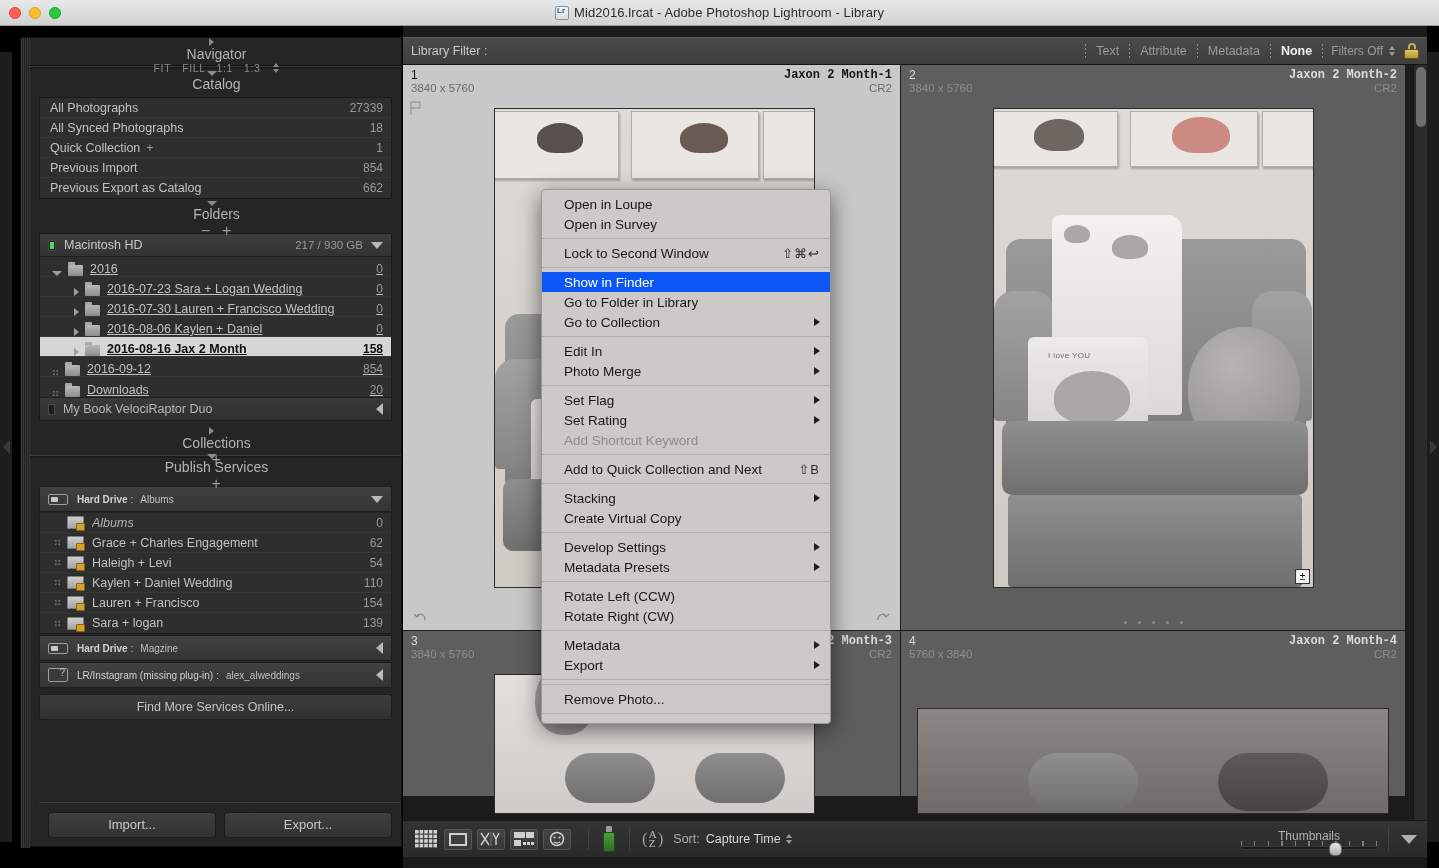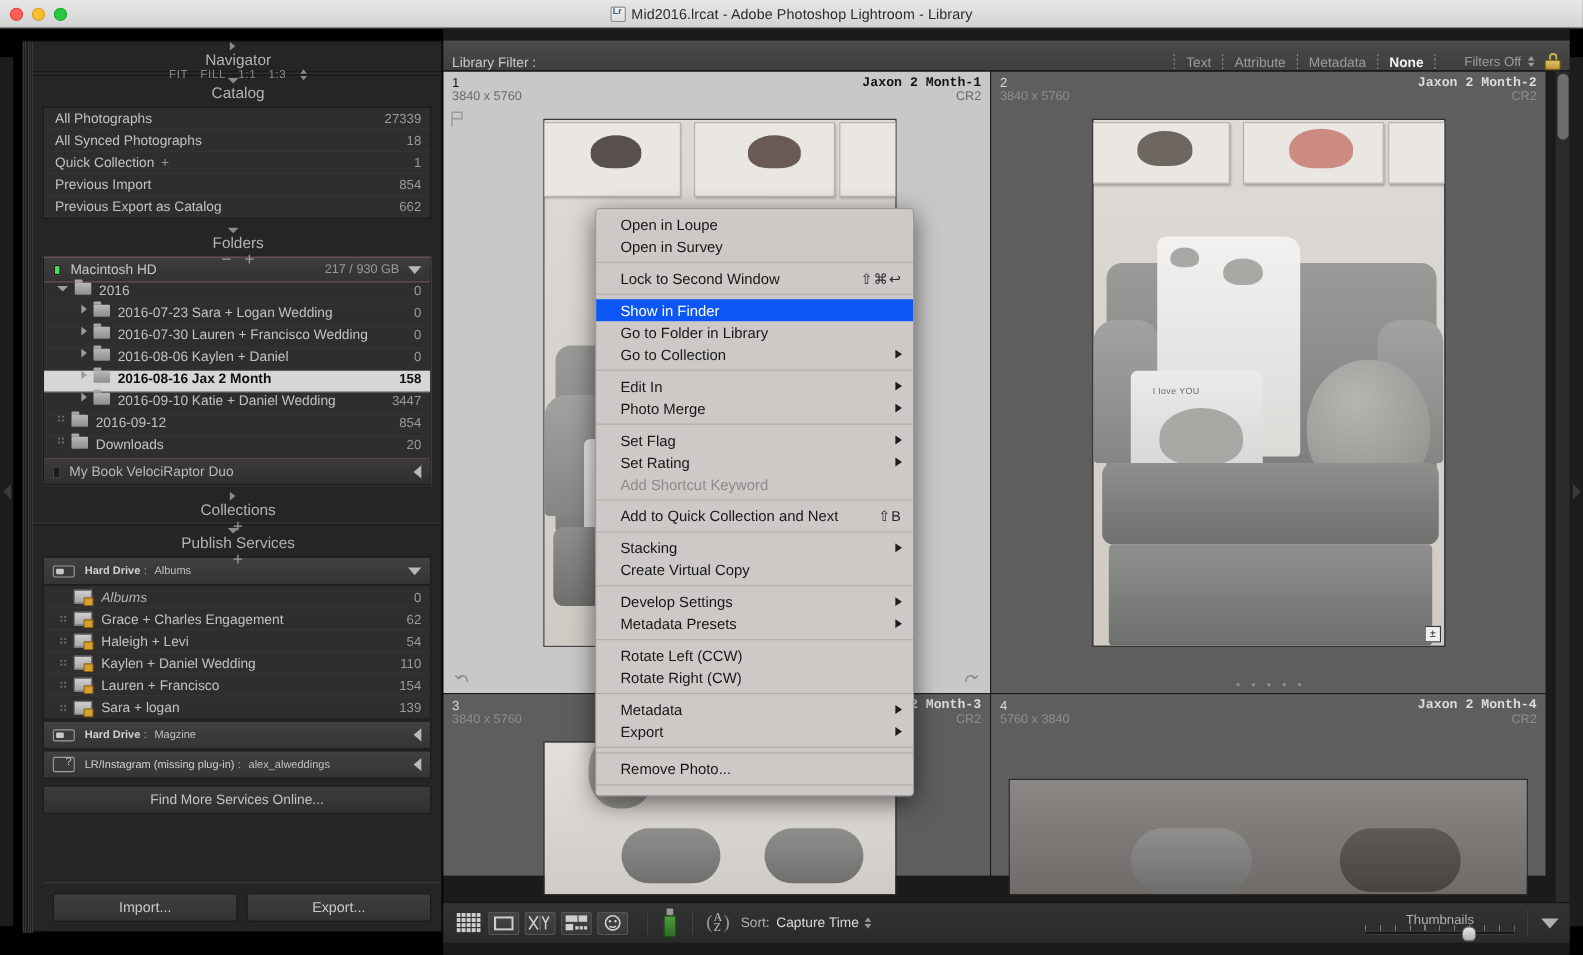--- a/index.html
+++ b/index.html
@@ -65,21 +65,21 @@
   }
   .lp-inner { position: absolute; left: 9px; top: 0; right: 0; bottom: 0; }
 
   .sect-head {
     height: 28px; display: flex; align-items: center;
     padding: 0 10px 0 12px; color: #b3b3b3; font-size: 14px;
     border-bottom: 1px solid #0d0d0d;
     background: #252525;
     flex-direction: column;
   }
-  .sect-head.nb { border-bottom: none; }
+  .sect-head.nb { border-bottom: none; justify-content: center; }
   .disc {
     width: 0; height: 0; margin-right: 10px;
     border-left: 5px solid #8b8b8b; border-top: 4px solid transparent; border-bottom: 4px solid transparent;
   }
   .disc.open {
     border-left: 5px solid transparent; border-right: 5px solid transparent;
     border-top: 5px solid #8b8b8b; border-bottom: none; margin-top: 2px;
   }
   .sect-title { flex: 1; }
   .sect-right { display: flex; align-items: center; gap: 11px; color: #8a8a8a; font-size: 10.5px; letter-spacing: .6px; }
@@ -112,22 +112,22 @@
   }
   .drive-led { width: 8px; height: 11px; background: #1d1d1d; border: 1px solid #454545; position: relative; margin-right: 8px; }
   .drive-led::after { content:""; position:absolute; left:1px; top:1px; width:4px; height:7px; background:#4fdc59; }
   .drive-name { flex: 1; }
   .drive-cap { color: #9a9a9a; font-size: 11.5px; margin-right: 8px; }
   .caret-d { width:0;height:0;border-left:6px solid transparent;border-right:6px solid transparent;border-top:7px solid #b9b9b9; }
   .caret-l { width:0;height:0;border-top:6px solid transparent;border-bottom:6px solid transparent;border-right:7px solid #b9b9b9; }
 
   .ftree { background:#2e2e2e; }
   .frow {
-    height: 20px; display:flex; align-items:flex-start; font-size: 12.5px; color:#c2c2c2;
-    border-bottom: 1px solid #353535; padding-right: 8px;
+    height: 20px; display:flex; align-items:flex-end; font-size: 12.5px; color:#c2c2c2;
+    border-bottom: 1px solid #353535; padding-right: 8px; text-decoration: underline;
   }
   .frow:last-child { border-bottom: none; }
   .frow.sel { background:#d6d6d6; color:#0f0f0f; font-weight:bold; }
   .twisty { width:0;height:0;border-left:5px solid #9d9d9d;border-top:4px solid transparent;border-bottom:4px solid transparent; flex:0 0 auto; }
   .twisty.open { border-left:5px solid transparent;border-right:5px solid transparent;border-top:5px solid #9d9d9d;border-bottom:none; margin-top:3px; }
   .twisty.dots { width:7px;height:7px; border:none;
     background: radial-gradient(circle, #6e6e6e 1px, transparent 1.2px) 0 0/3.5px 3.5px; }
   .folder-ic {
     width: 15px; height: 11px; background: linear-gradient(#b9b9b9,#8d8d8d);
     border-radius: 1px 1px 1px 1px; position: relative; flex: 0 0 auto; margin: 0 7px 0 6px;
@@ -194,22 +194,22 @@
     font-size:13px; color:#c9c9c9;
   }
 
   
   .content { position:absolute; left:403px; top:0; right:12px; bottom:0; background:#1b1b1b; }
 
   .filterbar {
     position:absolute; left:0; top:11px; right:0; height: 28px;
     background: linear-gradient(#4a4a4a,#3e3e3e);
     border-top:1px solid #5a5a5a; border-bottom:1px solid #151515;
-    display:flex; align-items:flex-end; padding: 0 4px 0 8px;
-    font-size: 12.5px; color:#c3c3c3;gap:18px;
+    display:flex; align-items:center; padding: 0 4px 0 8px;
+    font-size: 12.5px; color:#c3c3c3;
   }
   .filter-label { color:#c9c9c9; }
   .fb-spacer { flex:1; }
   .fb-items { display:flex; align-items:center; }
   .dotsep { width:1px; height:15px; margin:0 8px;
     background: repeating-linear-gradient(#8a8a8a 0 2px, transparent 2px 4px); }
   .fb-item { color:#9b9b9b; padding: 0 2px; }
   .fb-item.active { color:#f0f0f0; font-weight:bold; }
   .fb-right { display:flex; align-items:center; gap:6px; margin-left:auto; padding-right:4px; }
   .fb-off { color:#9b9b9b; font-size:12px; }
@@ -433,27 +433,20 @@
               <span class="folder-ic"></span>
               <span class="fnm">2016-08-06 Kaylen + Daniel</span>
               <span class="fct">0</span>
             </div>
             <div class="frow sel">
               <span style="width: 34px; flex: 0 0 auto;"></span>
               <span class="twisty"></span>
               <span class="folder-ic"></span>
               <span class="fnm">2016-08-16 Jax 2 Month</span>
               <span class="fct">158</span>
-            </div>
-            <div class="frow">
-              <span style="width: 34px; flex: 0 0 auto;"></span>
-              <span class="twisty"></span>
-              <span class="folder-ic"></span>
-              <span class="fnm">2016-09-10 Katie + Daniel Wedding</span>
-              <span class="fct">3447</span>
             </div>
             <div class="frow">
               <span style="width: 12px; flex: 0 0 auto;"></span>
               <span class="twisty dots"></span>
               <span class="folder-ic"></span>
               <span class="fnm">2016-09-12</span>
               <span class="fct">854</span>
             </div>
             <div class="frow">
               <span style="width: 12px; flex: 0 0 auto;"></span>

